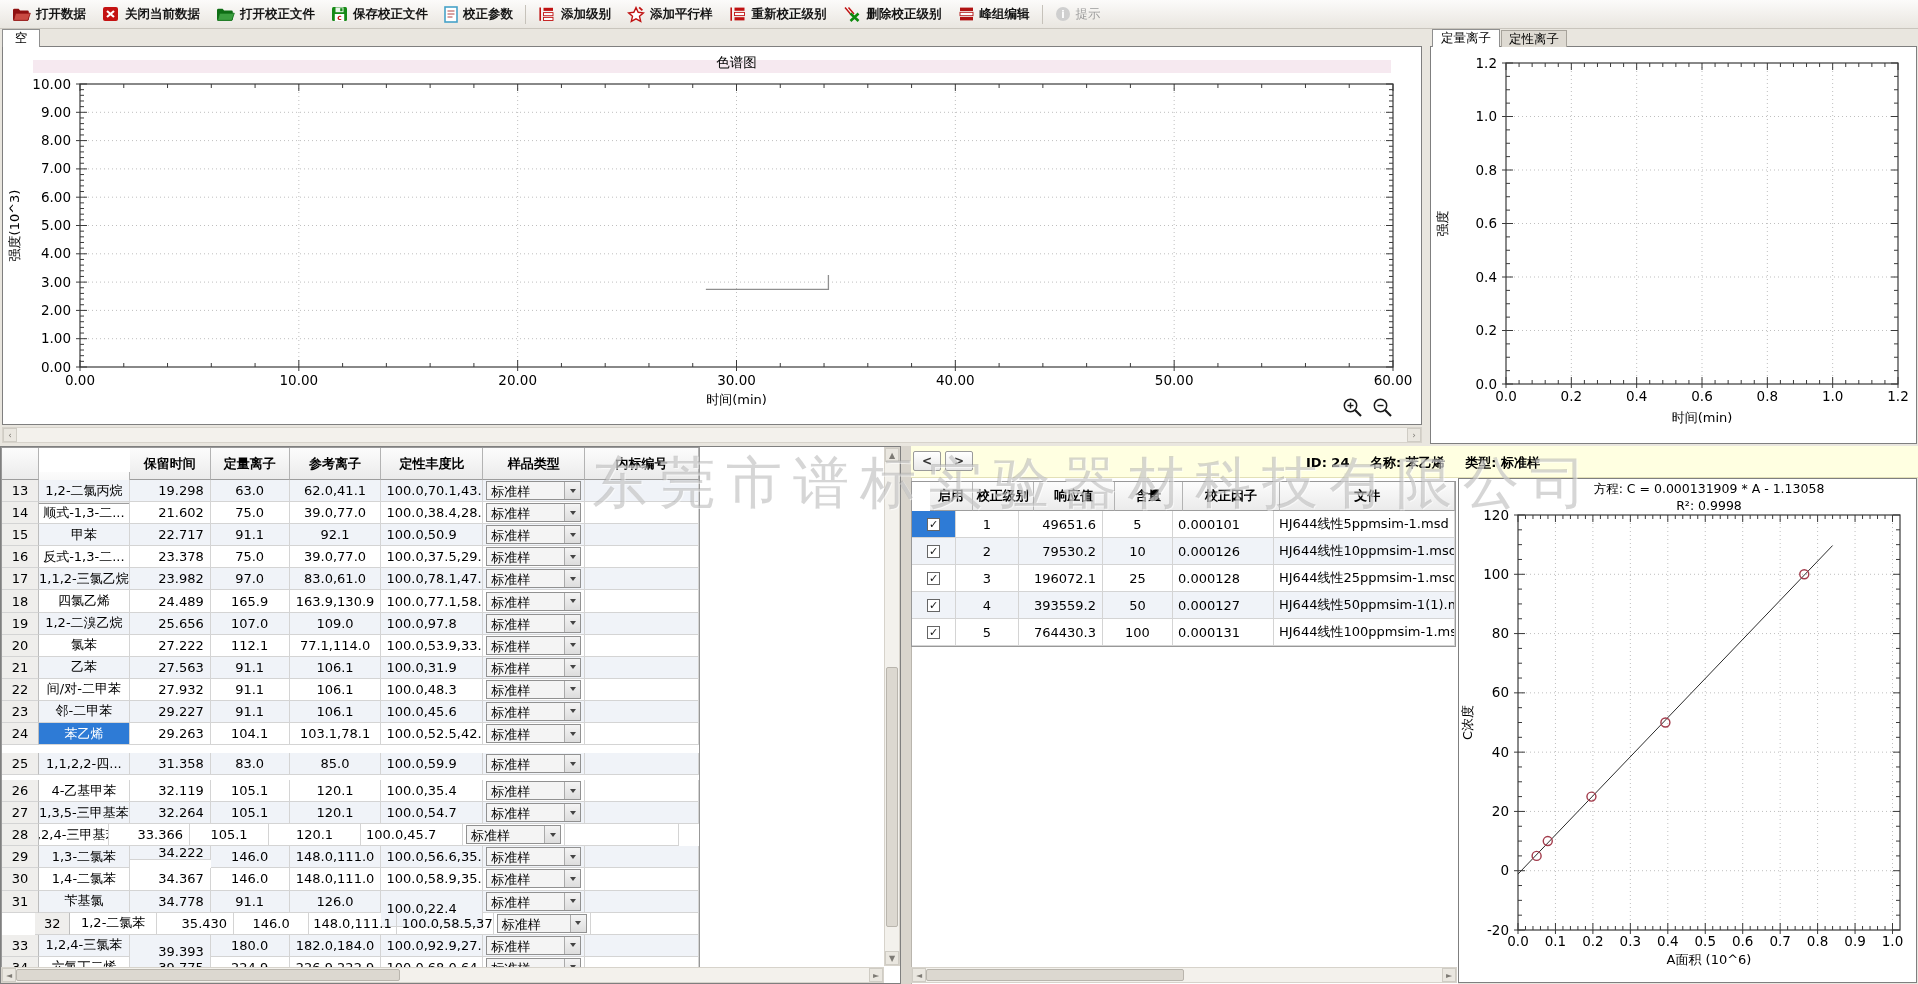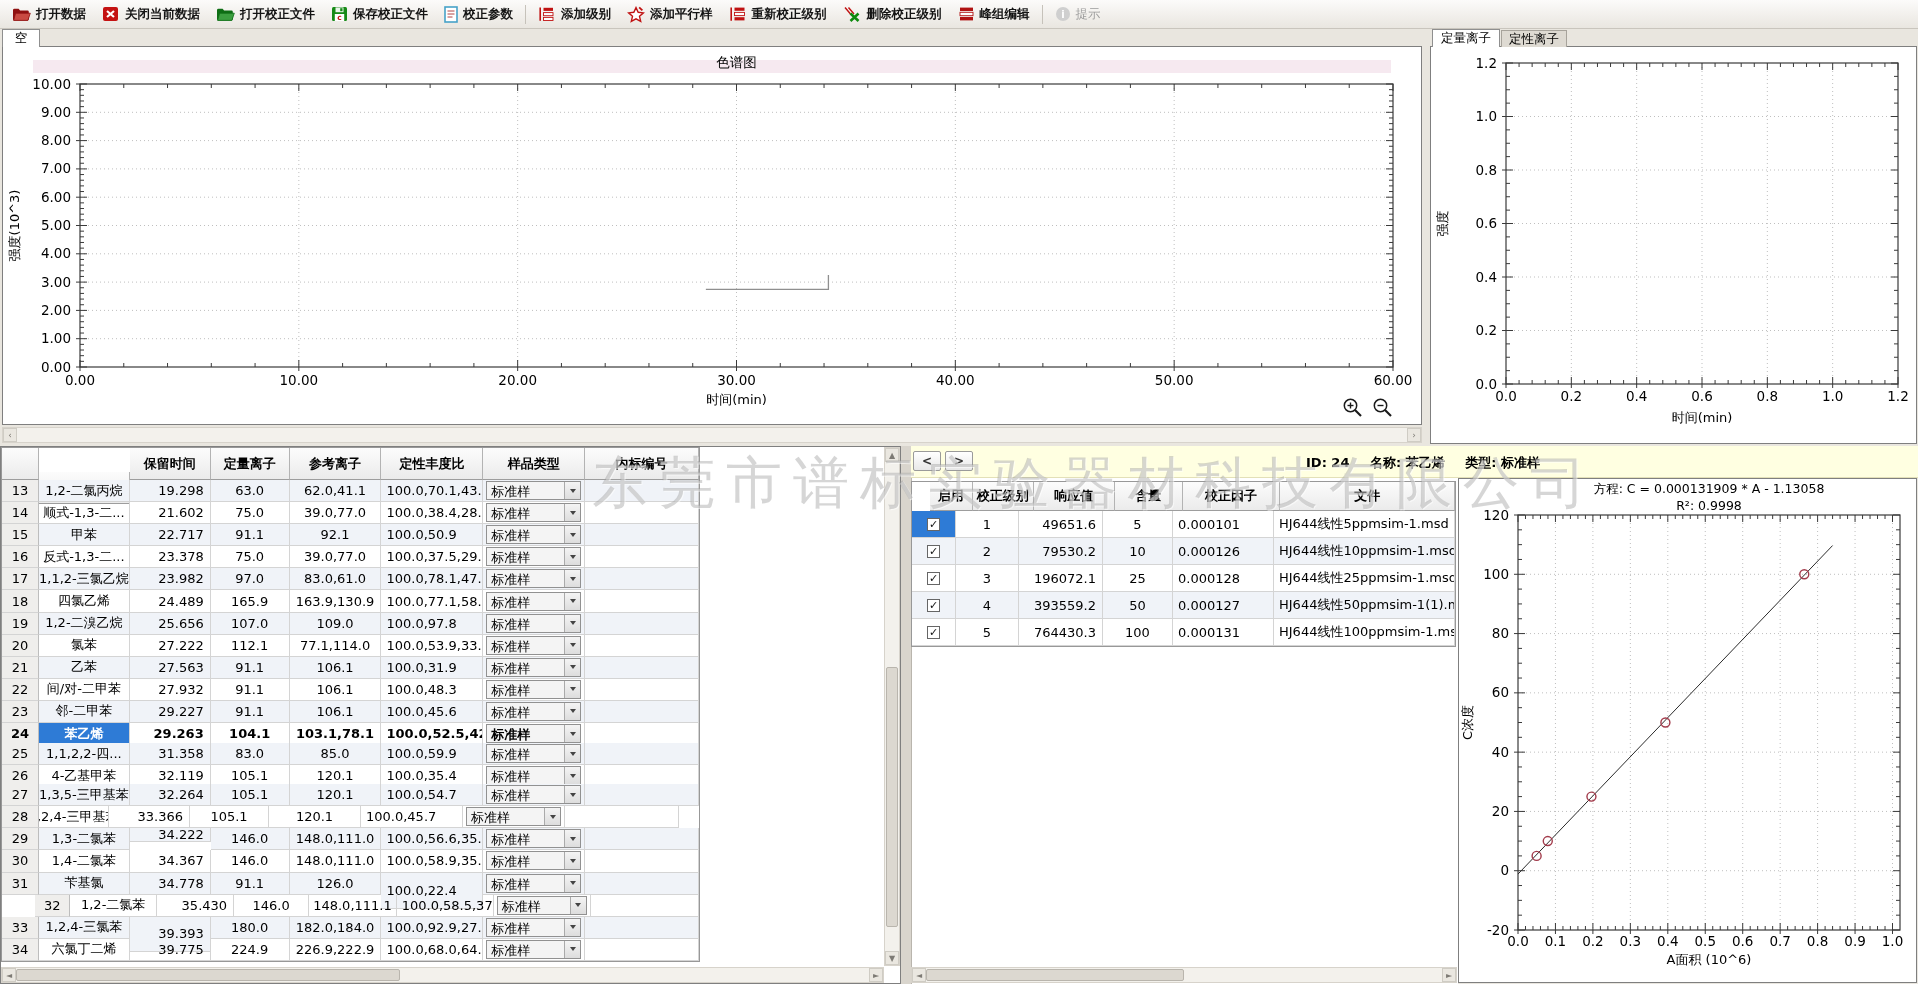--- a/index.html
+++ b/index.html
@@ -800,21 +800,21 @@
       <div class="gcell c row-alt" style="width: 102px; height: 22.1px;">
         <div class="combo">
           <span class="combo-text">标准样</span>
           <span class="combo-btn">
             <i class="tri"></i>
           </span>
         </div>
       </div>
       <div class="gcell l row-alt" style="width: 114px; height: 22.1px;"></div>
     </div>
-    <div class="grow" style="height: 20px; font-weight: bold;">
+    <div class="grow" style="height: 30px;">
       <div class="gcell c rownum" style="width: 37px; height: 22.1px;">24</div>
       <div class="gcell c sel-cell" style="width: 91px; height: 22.1px;">苯乙烯</div>
       <div class="gcell r" style="width: 81px; height: 22.1px;">29.263</div>
       <div class="gcell c" style="width: 79px; height: 22.1px;">104.1</div>
       <div class="gcell c" style="width: 92px; height: 22.1px;">103.1,78.1</div>
       <div class="gcell l" style="width: 102px; height: 22.1px;">100.0,52.5,42.4</div>
       <div class="gcell c" style="width: 102px; height: 22.1px;">
         <div class="combo">
           <span class="combo-text">标准样</span>
           <span class="combo-btn">
@@ -834,21 +834,21 @@
       <div class="gcell c row-alt" style="width: 102px; height: 22.1px;">
         <div class="combo">
           <span class="combo-text">标准样</span>
           <span class="combo-btn">
             <i class="tri"></i>
           </span>
         </div>
       </div>
       <div class="gcell l row-alt" style="width: 114px; height: 22.1px;"></div>
     </div>
-    <div class="grow" style="height: 19px;">
+    <div class="grow" style="height: 27px; align-items: flex-end;">
       <div class="gcell c rownum" style="width: 37px; height: 22.1px;">26</div>
       <div class="gcell c" style="width: 91px; height: 22.1px;">4-乙基甲苯</div>
       <div class="gcell r" style="width: 81px; height: 22.1px;">32.119</div>
       <div class="gcell c" style="width: 79px; height: 22.1px;">105.1</div>
       <div class="gcell c" style="width: 92px; height: 22.1px;">120.1</div>
       <div class="gcell l" style="width: 102px; height: 22.1px;">100.0,35.4</div>
       <div class="gcell c" style="width: 102px; height: 22.1px;">
         <div class="combo">
           <span class="combo-text">标准样</span>
           <span class="combo-btn">

